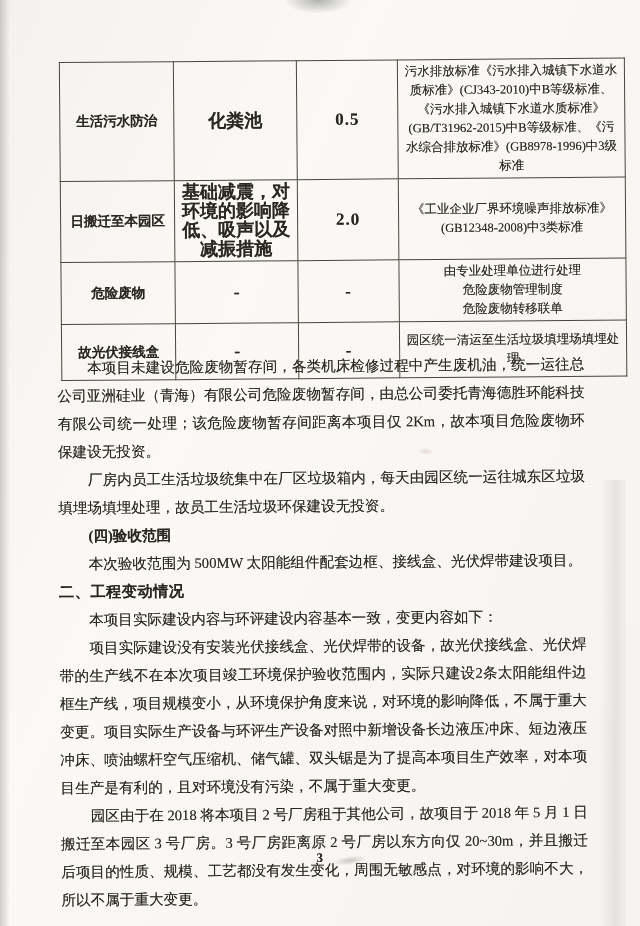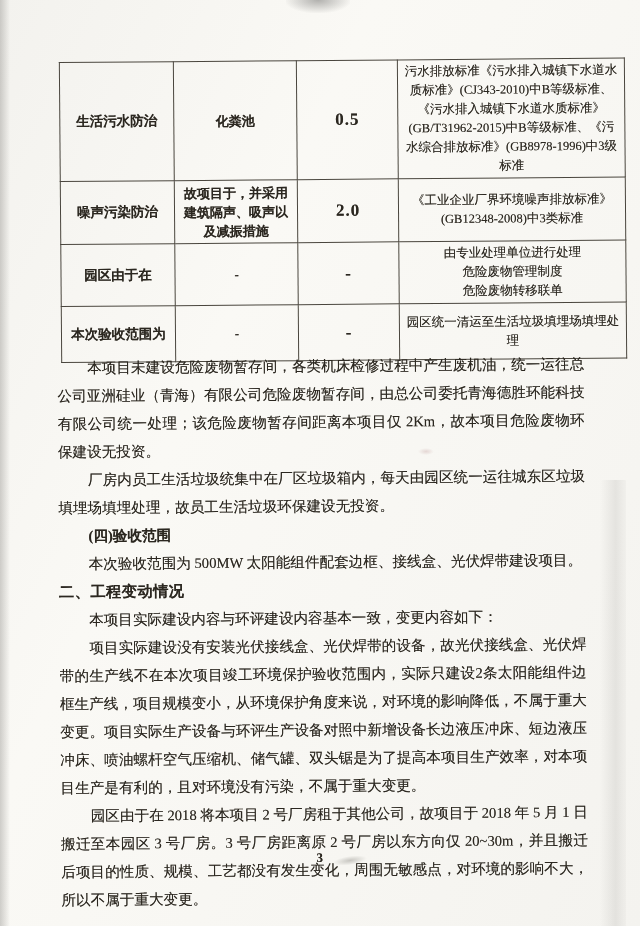--- a/index.html
+++ b/index.html
@@ -15,21 +15,21 @@
   
   table.mitigation {
     position:absolute; left:62px; top:60px; width:521px;
     border-collapse:collapse; table-layout:fixed;
   }
   table.mitigation td {
     border:1.4px solid #4a463e; vertical-align:middle; text-align:center; padding:2px 5px;
     overflow:hidden;
   }
   .col-label    { width:103px; font-weight:bold; font-size:13.5px;margin-left:14px; }
-  .col-measure  { width:112px; font-weight:bold; font-size:13px; line-height:19px; }
+  .col-measure  { width:112px; font-weight:bold; font-size:18px; line-height:19px; }
   .col-value    { width:90px;  font-weight:600; font-size:17px; letter-spacing:1px; }
   .col-standard { width:216px; font-size:12.5px; line-height:19px; white-space:pre-line; }
   tr.r1 { height:115px; }
   tr.r2 { height:63px; }
   tr.r3 { height:57px; }
   tr.r4 { height:56px; }
 
   
   .content {
     position:absolute; left:58px; top:352px; width:527px;
@@ -79,35 +79,35 @@
 
     <table class="mitigation soft">
       <tbody>
         <tr class="r1">
           <td class="col-label">生活污水防治</td>
           <td class="col-measure">化粪池</td>
           <td class="col-value">0.5</td>
           <td class="col-standard">污水排放标准《污水排入城镇下水道水质标准》(CJ343-2010)中B等级标准、《污水排入城镇下水道水质标准》(GB/T31962-2015)中B等级标准、《污水综合排放标准》(GB8978-1996)中3级标准</td>
         </tr>
         <tr class="r2">
-          <td class="col-label">噪声污染防治</td>
-          <td class="col-measure">故项目于，并采用建筑隔声、吸声以及减振措施</td>
+          <td class="col-label">日搬迁至本园区</td>
+          <td class="col-measure">基础减震，对环境的影响降低、吸声以及减振措施</td>
           <td class="col-value">2.0</td>
           <td class="col-standard">《工业企业厂界环境噪声排放标准》(GB12348-2008)中3类标准</td>
         </tr>
         <tr class="r3">
-          <td class="col-label">园区由于在</td>
+          <td class="col-label">危险废物</td>
           <td class="col-measure">-</td>
           <td class="col-value">-</td>
           <td class="col-standard">由专业处理单位进行处理
 危险废物管理制度
 危险废物转移联单</td>
         </tr>
         <tr class="r4">
-          <td class="col-label">本次验收范围为</td>
+          <td class="col-label">故光伏接线盒</td>
           <td class="col-measure">-</td>
           <td class="col-value">-</td>
           <td class="col-standard">园区统一清运至生活垃圾填埋场填埋处理</td>
         </tr>
       </tbody>
     </table>
 
     <div class="content soft">
       <p>本项目未建设危险废物暂存间，各类机床检修过程中产生废机油，统一运往总公司亚洲硅业（青海）有限公司危险废物暂存间，由总公司委托青海德胜环能科技有限公司统一处理；该危险废物暂存间距离本项目仅 2Km，故本项目危险废物环保建设无投资。</p>
       <p>厂房内员工生活垃圾统集中在厂区垃圾箱内，每天由园区统一运往城东区垃圾填埋场填埋处理，故员工生活垃圾环保建设无投资。</p>

